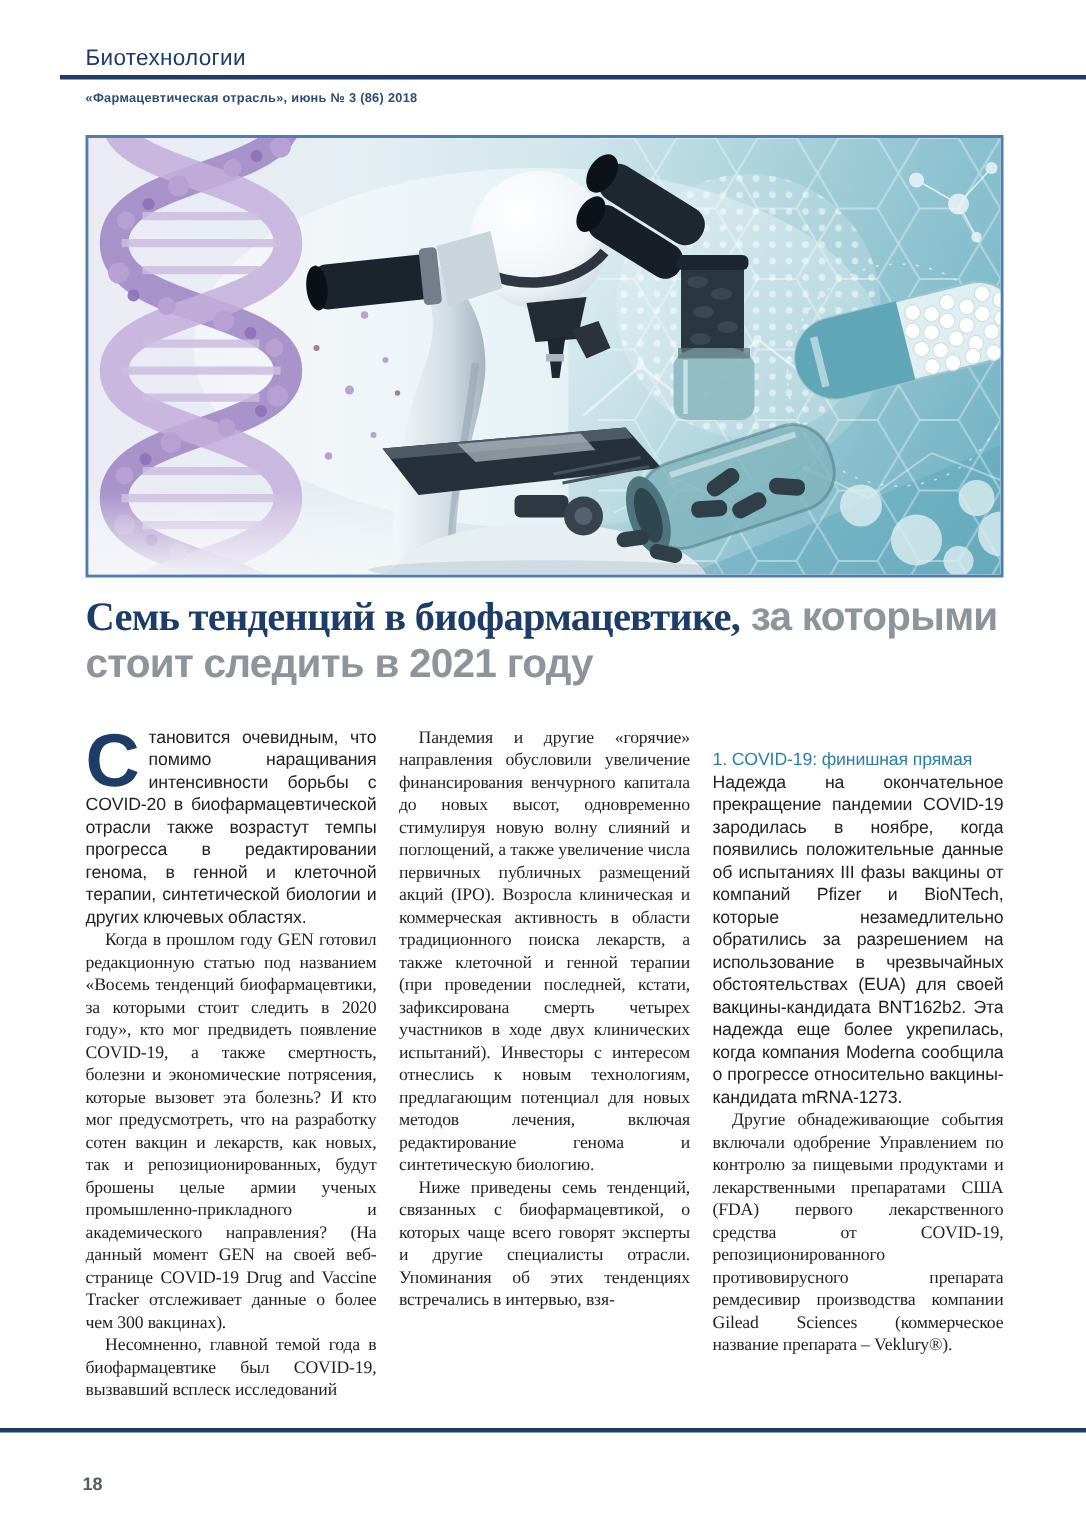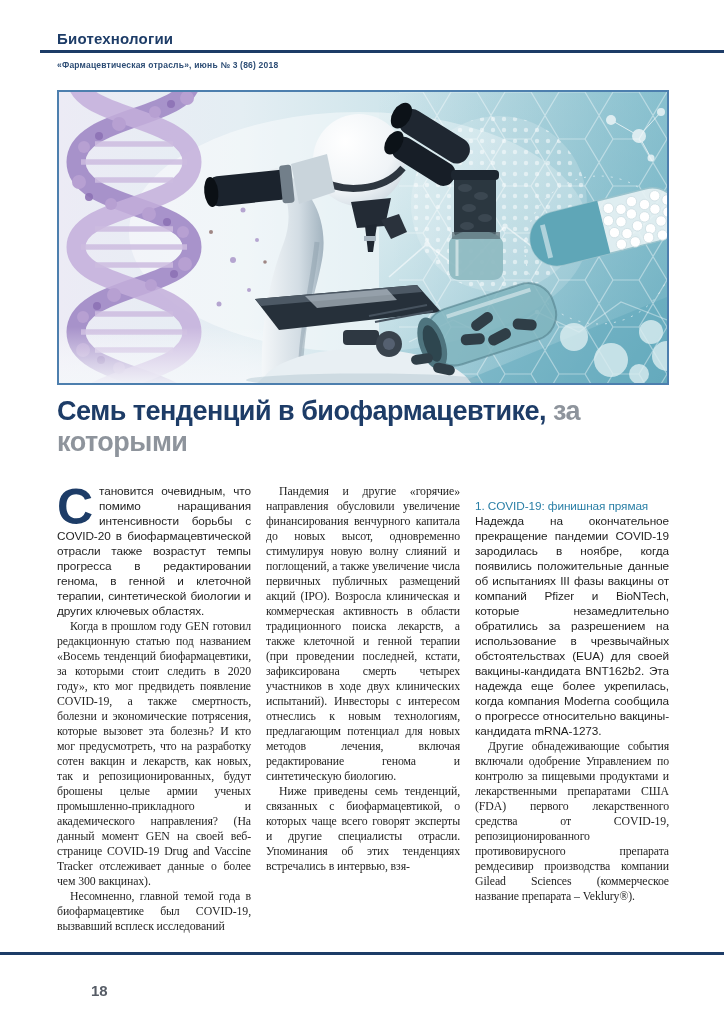--- a/index.html
+++ b/index.html
@@ -3,39 +3,39 @@
 <meta charset="utf-8">
 <style>
   html,body { margin:0; padding:0; background:#ffffff; }
   .page {
     position:relative; width:724px; height:1024px; background:#ffffff;
     font-family:"Liberation Sans", sans-serif; overflow:hidden;
   }
   
   .section-label {
     position:absolute; left:57px; top:30px;
-    font-size:15px; font-weight:bold; color:#1d3c67; letter-spacing:0.2px;
+    font-size:15px; font-weight:normal; color:#1d3c67; letter-spacing:0.2px;
   }
   .header-rule { position:absolute; left:40px; right:0; top:50px; height:3px; background:#1d3c67; }
   .issue-line {
     position:absolute; left:57px; top:60px;
     font-size:8.5px; font-weight:bold; color:#2d4d75; letter-spacing:0.2px;
   }
   
   .hero {
     position:absolute; left:57px; top:90px; width:612px; height:295px;
     margin:0; border:2px solid #4d7fae; box-sizing:border-box; overflow:hidden;
   }
   .hero svg { display:block; width:100%; height:100%; }
   
   .title {
     position:absolute; left:57px; top:396px; width:630px; margin:0;
     font-size:27px; line-height:31px; font-weight:bold; letter-spacing:-0.5px;
   }
-  .t-navy { color:#1d3c67; }
+  .t-navy { color:#1d3c67;font-family:Liberation Serif, serif; }
   .t-gray { color:#8e949c; }
   
   .columns {
     position:absolute; left:57px; top:484px; width:612px; height:466px;
     display:flex; gap:15px; overflow:hidden;
   }
   .col {
     width:194px; font-size:11.8px; line-height:15px; text-align:justify;
     color:#1f1f1f; letter-spacing:-0.1px;
   }
@@ -45,21 +45,21 @@
     float:left; font-size:50px; line-height:40px; font-weight:bold;
     color:#1d3c67; padding:3px 6px 0 0;
   }
   .col-heading {
     font-weight:normal; color:#2a7fa6; margin-top:15px !important;
   }
   
   .footer-rule { position:absolute; left:0; top:952px; width:724px; height:2.5px; background:#1d3c67; }
   .page-number {
     position:absolute; left:55px; top:982px;
-    font-size:15px; font-weight:bold; color:#565c66;margin-left:36px;
+    font-size:12px; font-weight:bold; color:#565c66;
   }
 </style>
 </head>
 <body>
 
 <div class="page">
 
   <div class="section-label">Биотехнологии</div>
   <div class="header-rule"></div>
   <div class="issue-line">«Фармацевтическая отрасль», июнь № 3 (86) 2018</div>
@@ -287,20 +287,21 @@
           <circle cx="552" cy="268" r="17"></circle>
           <circle cx="592" cy="240" r="12"></circle>
         <circle cx="580" cy="282" r="10"></circle>
           <circle cx="608" cy="264" r="15"></circle>
       </g>
     </svg>
   </figure>
 
   <h1 class="title">
     <div><span class="t-navy">Семь тенденций в биофармацевтике,</span> <span class="t-gray">за которыми</span></div>
+    <div><span class="t-gray">стоит следить в 2021 году</span></div>
   </h1>
 
   <div class="columns">
     <div class="col">
       <p><span class="dropcap">С</span><span>тановится очевидным, что помимо наращивания интенсивности борьбы с COVID-20 в биофармацевтической отрасли также возрастут темпы прогресса в редактировании генома, в генной и клеточной терапии, синтетической биологии и других ключевых областях.</span></p>
       <p class="indent">Когда в прошлом году GEN готовил редакционную статью под названием «Восемь тенденций биофармацевтики, за которыми стоит следить в 2020 году», кто мог предвидеть появление COVID-19, а также смертность, болезни и экономические потрясения, которые вызовет эта болезнь? И кто мог предусмотреть, что на разработку сотен вакцин и лекарств, как новых, так и репозиционированных, будут брошены целые армии ученых промышленно-прикладного и академического направления? (На данный момент GEN на своей веб-странице COVID-19 Drug and Vaccine Tracker отслеживает данные о более чем 300 вакцинах).</p>
       <p class="indent">Несомненно, главной темой года в биофармацевтике был COVID-19, вызвавший всплеск исследований</p>
     </div>
     <div class="col">
       <p class="indent">Пандемия и другие «горячие» направления обусловили увеличение финансирования венчурного капитала до новых высот, одновременно стимулируя новую волну слияний и поглощений, а также увеличение числа первичных публичных размещений акций (IPO). Возросла клиническая и коммерческая активность в области традиционного поиска лекарств, а также клеточной и генной терапии (при проведении последней, кстати, зафиксирована смерть четырех участников в ходе двух клинических испытаний). Инвесторы с интересом отнеслись к новым технологиям, предлагающим потенциал для новых методов лечения, включая редактирование генома и синтетическую биологию.</p>

